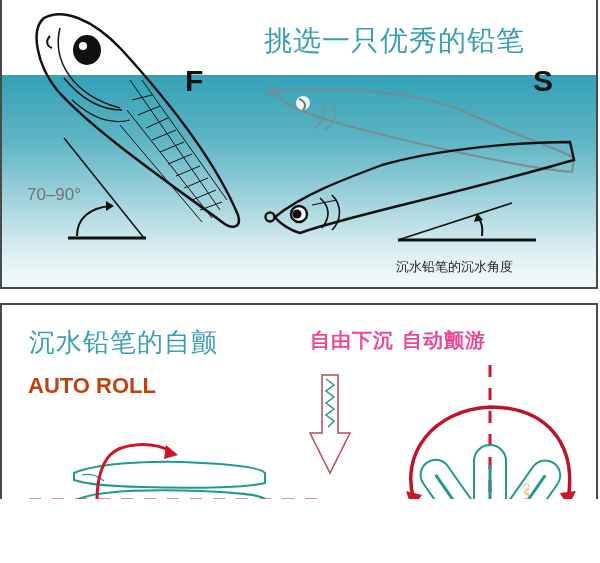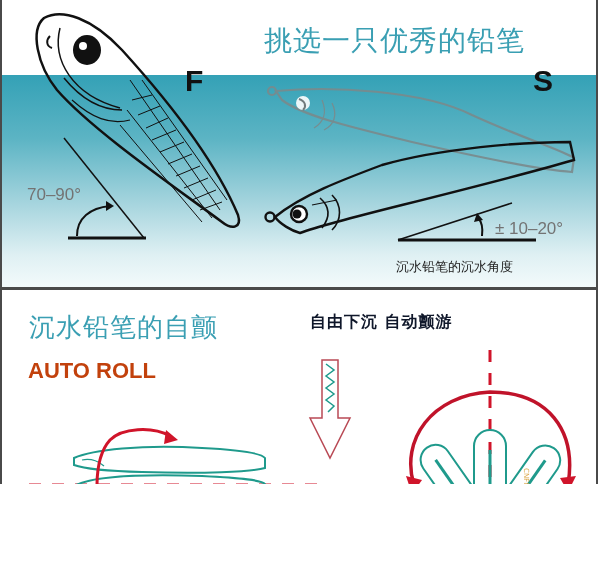--- a/index.html
+++ b/index.html
@@ -1,28 +1,28 @@
 <!DOCTYPE html>
 <html><head>
 <meta charset="utf-8">
 <style>
   html,body{margin:0;padding:0;background:#fff;}
   body{width:600px;height:563px;position:relative;overflow:hidden;font-family:"DejaVu Sans","Liberation Sans",sans-serif;}
   .panel{position:absolute;left:0;width:598px;border:2px solid #4a4a4a;border-right-width:2px;box-sizing:border-box;overflow:hidden;}
   #panel-top{top:0;height:289px;background:#fff;border-top:none;}
-  #panel-bottom{top:288px;height:196px;background:#fff;border-bottom:none;}
+  #panel-bottom{top:303px;height:196px;background:#fff;border-bottom:none;}
   .water{position:absolute;left:0;right:0;top:75px;bottom:0;
     background:linear-gradient(to bottom,#34a1b6 0%,#5cb4c4 30%,#a9d6df 62%,#dff0f3 85%,#f3fafb 100%);}
   .abs{position:absolute;}
   .title-cn{color:#3a9fb3;font-size:28px;letter-spacing:1px;white-space:nowrap;}
   .big-letter{font-family:"Liberation Sans",sans-serif;font-weight:bold;font-size:30px;color:#111;}
   .angle-label{font-family:"Liberation Sans",sans-serif;font-size:17px;color:#737373;white-space:nowrap;}
   .caption{font-size:13px;color:#222;white-space:nowrap;}
   .auto-roll{font-family:"Liberation Sans",sans-serif;font-weight:bold;font-size:22px;color:#c2410c;white-space:nowrap;}
-  .sub-cn{font-weight:bold;font-size:16px;color:#0f172a;white-space:nowrap;letter-spacing:1px;}
+  .sub-cn{font-weight:bold;font-size:20px;color:#ec4899;white-space:nowrap;letter-spacing:1px;}
   svg{position:absolute;left:0;top:0;overflow:visible;}
 </style>
 </head>
 <body>
 
 <div id="panel-top" class="panel">
   <div class="water"></div>
 
   <div class="abs title-cn" style="left:262px;top:22px;">挑选一只优秀的铅笔</div>
 
@@ -86,21 +86,20 @@
 
     <g>
       <line x1="396" y1="240" x2="510" y2="203" stroke="#111" stroke-width="1.5"></line>
       <line x1="396" y1="240" x2="534" y2="240" stroke="#111" stroke-width="3"></line>
       <path d="M480,236 C481,228 480,222 476,218" fill="none" stroke="#111" stroke-width="2"></path>
       <path d="M472,222 L475,213 L481,220 Z" fill="#111"></path>
     </g>
   </svg>
 
   <div class="abs angle-label" style="left:25px;top:185px;">70–90°</div>
-  <div class="abs angle-label" style="left:493px;top:219px;">± 10–20°</div>
 
   <div class="abs caption" style="left:394px;top:258px;">沉水铅笔的沉水角度</div>
 </div>
 
 <div id="panel-bottom" class="panel">
   <div class="abs title-cn" style="left:27px;top:20px;font-size:26px;">沉水铅笔的自颤</div>
   <div class="abs auto-roll" style="left:26px;top:68px;">AUTO ROLL</div>
   <div class="abs sub-cn" style="left:308px;top:22px;">自由下沉  自动颤游</div>
 
   <svg width="598" height="268">

